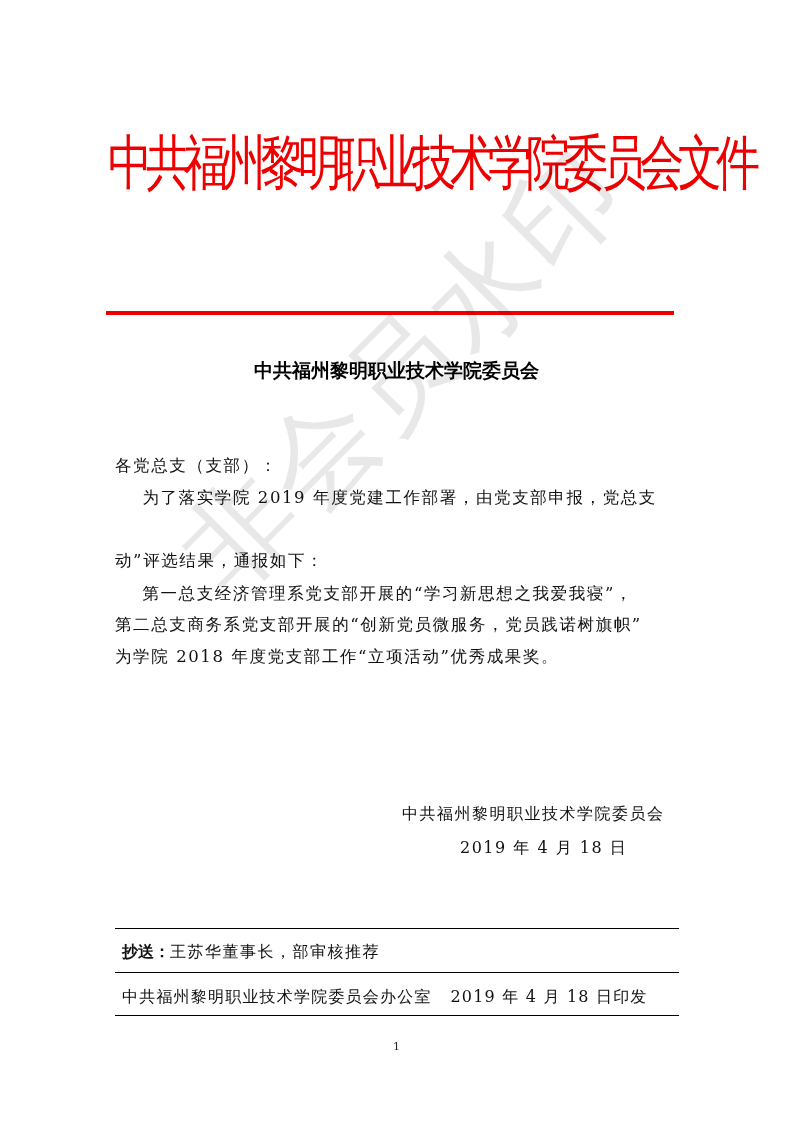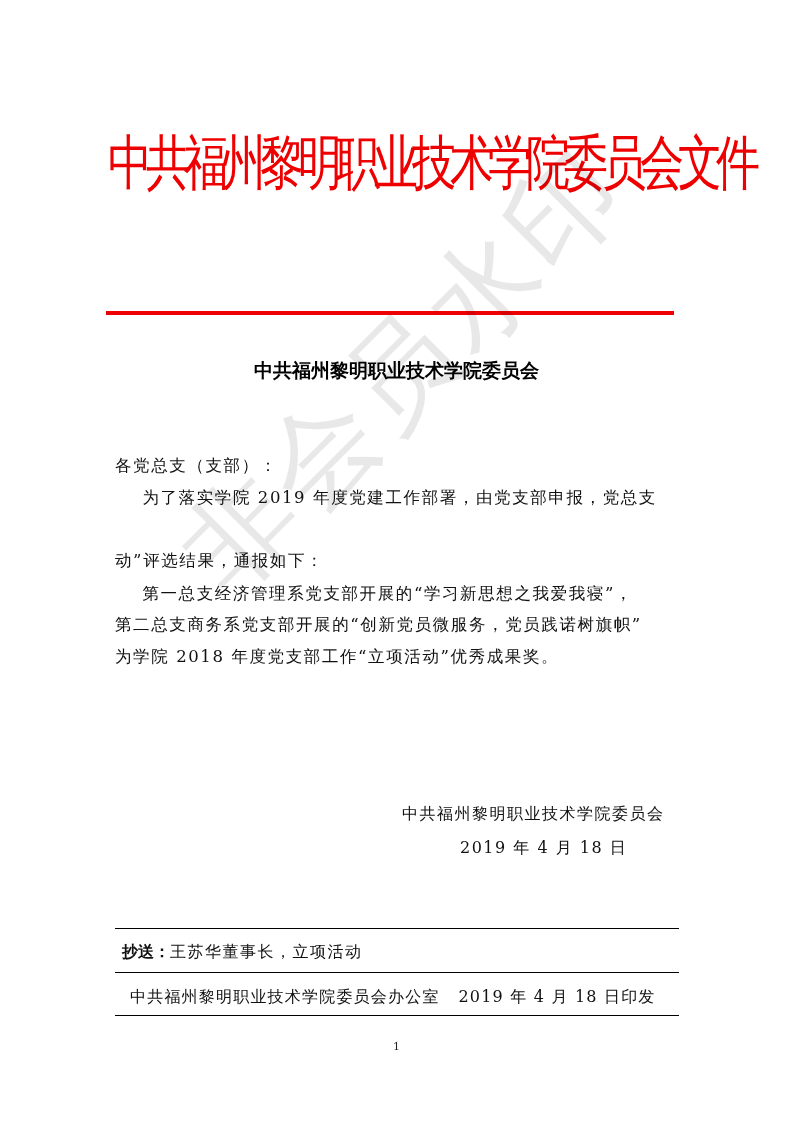--- a/index.html
+++ b/index.html
@@ -153,22 +153,22 @@
 
   <div class="body-line" style="top:583px; white-space:pre;">    第一总支经济管理系党支部开展的“学习新思想之我爱我寝”，</div>
   <div class="body-line" style="top:614px;">第二总支商务系党支部开展的“创新党员微服务，党员践诺树旗帜”</div>
   <div class="body-line" style="top:646px;">为学院 2018 年度党支部工作“立项活动”优秀成果奖。</div>
 
   <div class="signature" style="left:402px; top:804px;">中共福州黎明职业技术学院委员会</div>
   <div class="signature" style="left:460px; top:838px;">2019 年 4 月 18 日</div>
 
   <div class="hr" style="top:928px;"></div>
   <div class="cc">
-    <span class="cc-label">抄送：</span><span>王苏华董事长，立项活动</span>
+    <span class="cc-label">抄送：</span><span>王苏华董事长，部审核推荐</span>
   </div>
   <div class="hr" style="top:972px;"></div>
-  <div class="print-line" style="white-space:pre;margin-left:8px;">中共福州黎明职业技术学院委员会办公室   2019 年 4 月 18 日印发</div>
+  <div class="print-line" style="white-space:pre;">中共福州黎明职业技术学院委员会办公室   2019 年 4 月 18 日印发</div>
   <div class="hr" style="top:1015px;"></div>
 
   <div class="page-number">1</div>
 
   <div class="watermark">非会员水印</div>
 </div>
 
 </body></html>

